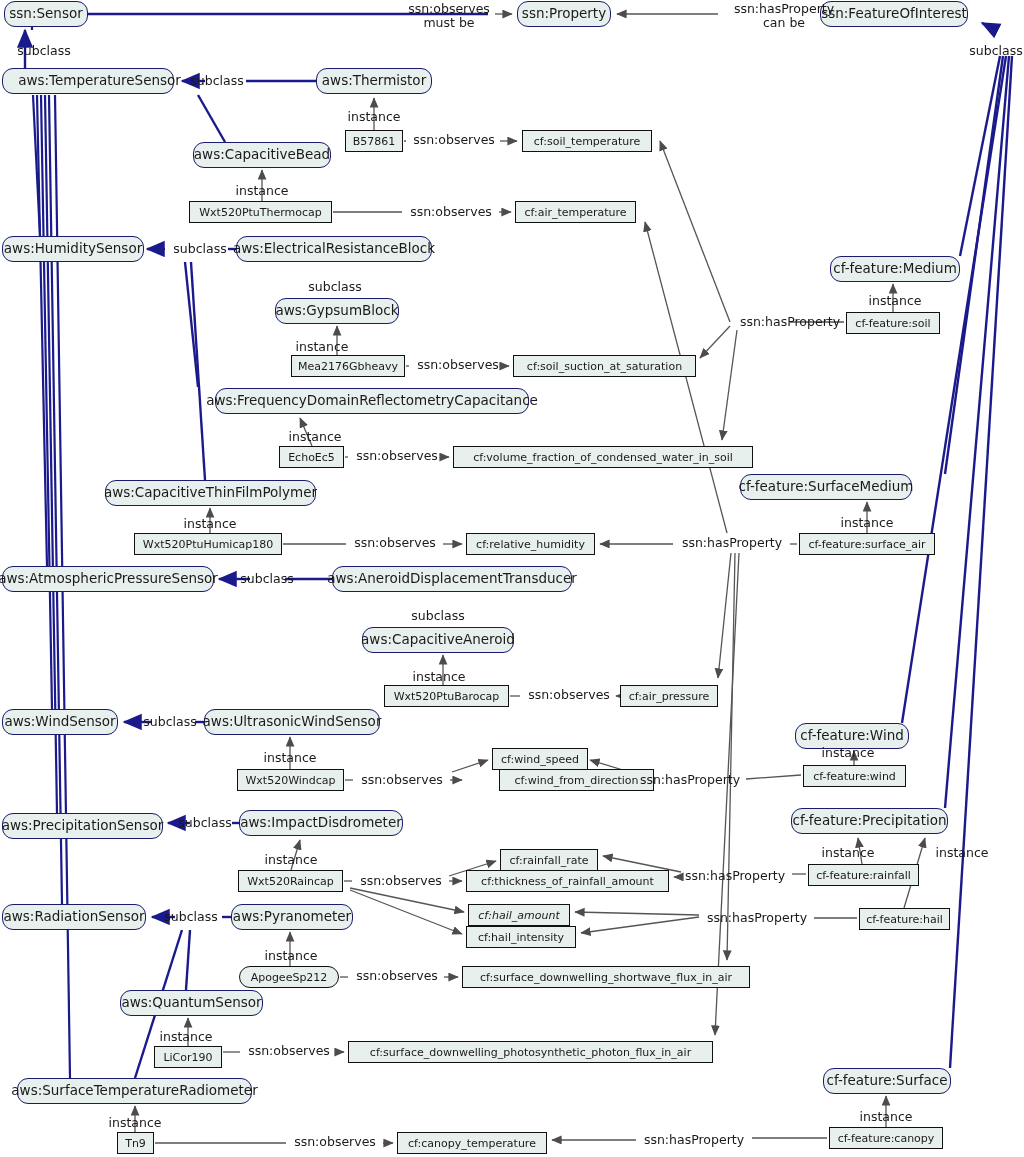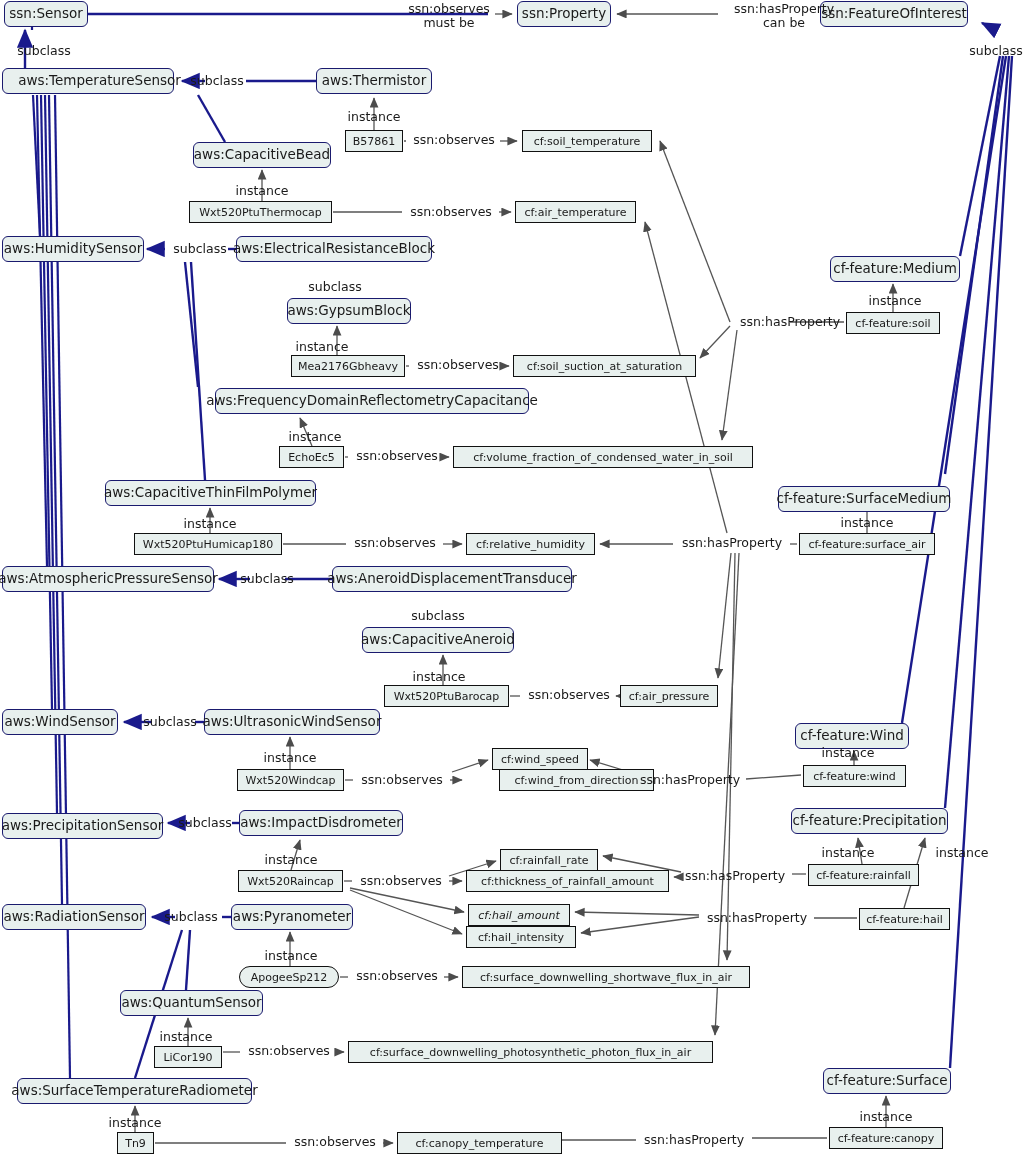--- a/index.html
+++ b/index.html
@@ -10,21 +10,21 @@
     position:absolute;
     box-sizing:border-box;
     background:#e8f0ee;
     display:flex;align-items:center;justify-content:center;
     white-space:nowrap;
     color:#1a1a1a;
     font-size:13.5px;
     line-height:1;
     padding:0 9px;
   }
-  .node.cls{border:1.6px solid #1a1a6e;border-radius:6px;height:26px;text-align:center;}
+  .node.cls{border:1.6px solid #1a1a6e;border-radius:11px;height:26px;text-align:center;}
   .node.inst{border:1.3px solid #111111;border-radius:0;height:22px;font-size:11px;}
   .elabel{
     position:absolute;
     color:#1a1a1a;
     font-size:12.5px;
     line-height:1.12;
     white-space:nowrap;
     background:transparent;
     text-align:center;
   }
@@ -187,21 +187,21 @@
       <div class="node cls" style="left: 820px; top: 1px; width: 148px;">ssn:FeatureOfInterest</div>
       <div class="node cls" style="left: 2px; top: 68px; width: 172px; padding-left: 32px;">aws:TemperatureSensor</div>
       <div class="node cls" style="left: 2px; top: 236px; width: 142px;">aws:HumiditySensor</div>
       <div class="node cls" style="left: 2px; top: 566px; width: 212px;">aws:AtmosphericPressureSensor</div>
       <div class="node cls" style="left: 2px; top: 709px; width: 116px;">aws:WindSensor</div>
       <div class="node cls" style="left: 2px; top: 813px; width: 161px;">aws:PrecipitationSensor</div>
       <div class="node cls" style="left: 2px; top: 904px; width: 144px;">aws:RadiationSensor</div>
       <div class="node cls" style="left: 316px; top: 68px; width: 116px;">aws:Thermistor</div>
       <div class="node cls" style="left: 193px; top: 142px; width: 138px;">aws:CapacitiveBead</div>
       <div class="node cls" style="left: 236px; top: 236px; width: 196px;">aws:ElectricalResistanceBlock</div>
-      <div class="node cls" style="left: 275px; top: 298px; width: 124px; margin-left: 12px;">aws:GypsumBlock</div>
+      <div class="node cls" style="left: 275px; top: 298px; width: 124px;">aws:GypsumBlock</div>
       <div class="node cls" style="left: 215px; top: 388px; width: 314px;">aws:FrequencyDomainReflectometryCapacitance</div>
       <div class="node cls" style="left: 105px; top: 480px; width: 211px;">aws:CapacitiveThinFilmPolymer</div>
       <div class="node cls" style="left: 332px; top: 566px; width: 240px;">aws:AneroidDisplacementTransducer</div>
       <div class="node cls" style="left: 362px; top: 627px; width: 152px;">aws:CapacitiveAneroid</div>
       <div class="node cls" style="left: 204px; top: 709px; width: 176px;">aws:UltrasonicWindSensor</div>
       <div class="node cls" style="left: 239px; top: 810px; width: 164px;">aws:ImpactDisdrometer</div>
       <div class="node cls" style="left: 231px; top: 904px; width: 122px;">aws:Pyranometer</div>
       <div class="node cls" style="left: 120px; top: 990px; width: 143px;">aws:QuantumSensor</div>
       <div class="node cls" style="left: 17px; top: 1078px; width: 235px;">aws:SurfaceTemperatureRadiometer</div>
       <div class="node inst" style="left: 345px; top: 130px; width: 58px;">B57861</div>
@@ -222,23 +222,23 @@
       <div class="node inst" style="left: 466px; top: 533px; width: 129px;">cf:relative_humidity</div>
       <div class="node inst" style="left: 620px; top: 685px; width: 98px;">cf:air_pressure</div>
       <div class="node inst" style="left: 492px; top: 748px; width: 96px;">cf:wind_speed</div>
       <div class="node inst" style="left: 466px; top: 769px; width: 155px; margin-left: 33px;">cf:wind_from_direction</div>
       <div class="node inst" style="left: 500px; top: 849px; width: 98px;">cf:rainfall_rate</div>
       <div class="node inst" style="left: 466px; top: 870px; width: 203px;">cf:thickness_of_rainfall_amount</div>
       <div class="node inst" style="left: 468px; top: 904px; width: 102px; font-style: italic;">cf:hail_amount</div>
       <div class="node inst" style="left: 466px; top: 926px; width: 110px;">cf:hail_intensity</div>
       <div class="node inst" style="left: 462px; top: 966px; width: 288px;">cf:surface_downwelling_shortwave_flux_in_air</div>
       <div class="node inst" style="left: 348px; top: 1041px; width: 365px;">cf:surface_downwelling_photosynthetic_photon_flux_in_air</div>
-      <div class="node inst" style="left: 397px; top: 1132px; width: 165px;">cf:canopy_temperature</div>
+      <div class="node inst" style="left: 397px; top: 1132px; width: 150px;">cf:canopy_temperature</div>
       <div class="node cls" style="left: 830px; top: 256px; width: 130px;">cf-feature:Medium</div>
-      <div class="node cls" style="left: 778px; top: 474px; width: 172px; margin-top: 12px;">cf-feature:SurfaceMedium</div>
+      <div class="node cls" style="left: 740px; top: 474px; width: 172px;">cf-feature:SurfaceMedium</div>
       <div class="node cls" style="left: 795px; top: 723px; width: 114px;">cf-feature:Wind</div>
       <div class="node cls" style="left: 791px; top: 808px; width: 157px;">cf-feature:Precipitation</div>
       <div class="node cls" style="left: 823px; top: 1068px; width: 128px;">cf-feature:Surface</div>
       <div class="node inst" style="left: 846px; top: 312px; width: 94px;">cf-feature:soil</div>
       <div class="node inst" style="left: 799px; top: 533px; width: 136px;">cf-feature:surface_air</div>
       <div class="node inst" style="left: 803px; top: 765px; width: 103px;">cf-feature:wind</div>
       <div class="node inst" style="left: 808px; top: 864px; width: 111px;">cf-feature:rainfall</div>
       <div class="node inst" style="left: 859px; top: 908px; width: 91px;">cf-feature:hail</div>
       <div class="node inst" style="left: 829px; top: 1127px; width: 114px;">cf-feature:canopy</div>
     </div>

